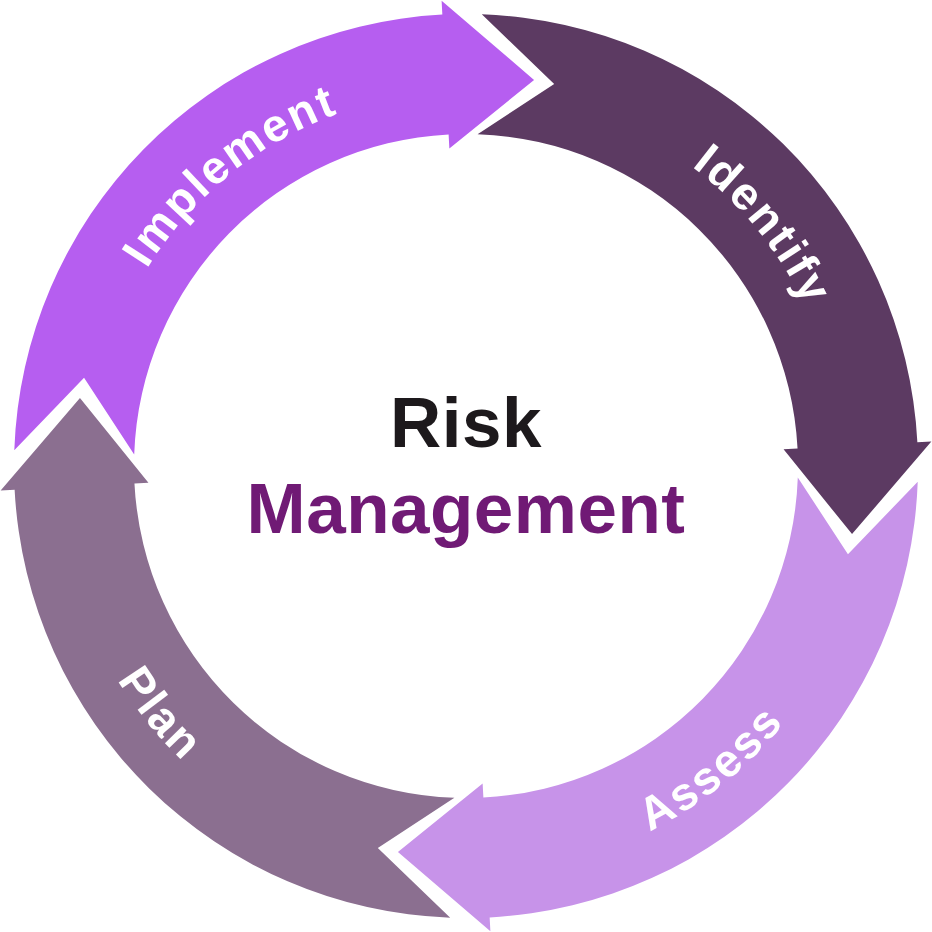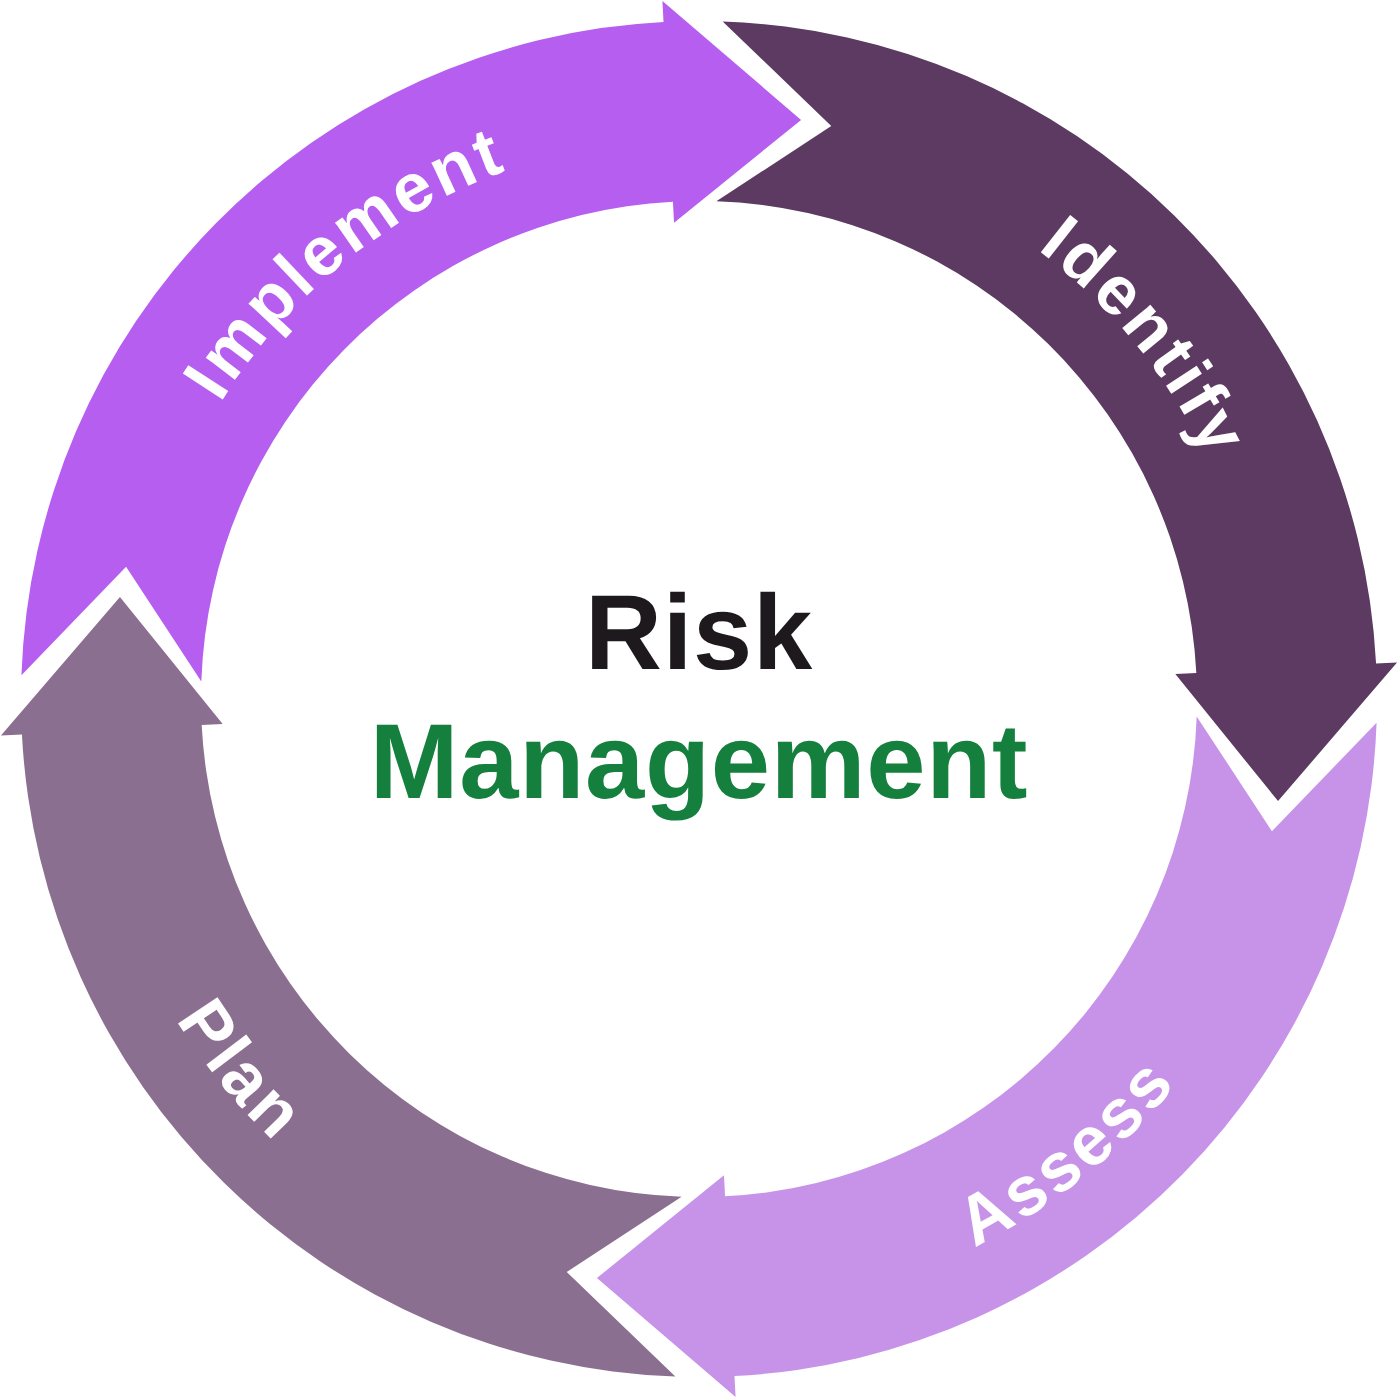--- a/index.html
+++ b/index.html
@@ -85,16 +85,16 @@
     <g>
       <path class="seg-arrow" d="M 450.23 917.72 A 452 452 0 0 1 14.62 489.66 L 0.64 490.39 L 79.96 397.93 L 148.44 482.64 L 134.45 483.38 A 332 332 0 0 0 454.41 797.80 L 377.82 847.95 Z" fill="#8b6f90"></path>
       <text class="seg-label" text-anchor="middle">
         <textPath startOffset="50%" href="#text-arc-3" xlink:href="#text-arc-3" fill="#ffffff">Plan</textPath>
       </text>
     </g>
   </svg>
 
   <div class="center-text">
     <div class="line" style="color: rgb(29, 25, 28);">Risk</div>
-    <div class="line" style="color: #15803d;">Management</div>
+    <div class="line" style="color: #701a75;">Management</div>
   </div>
 
 </div>
 
 </body></html>

